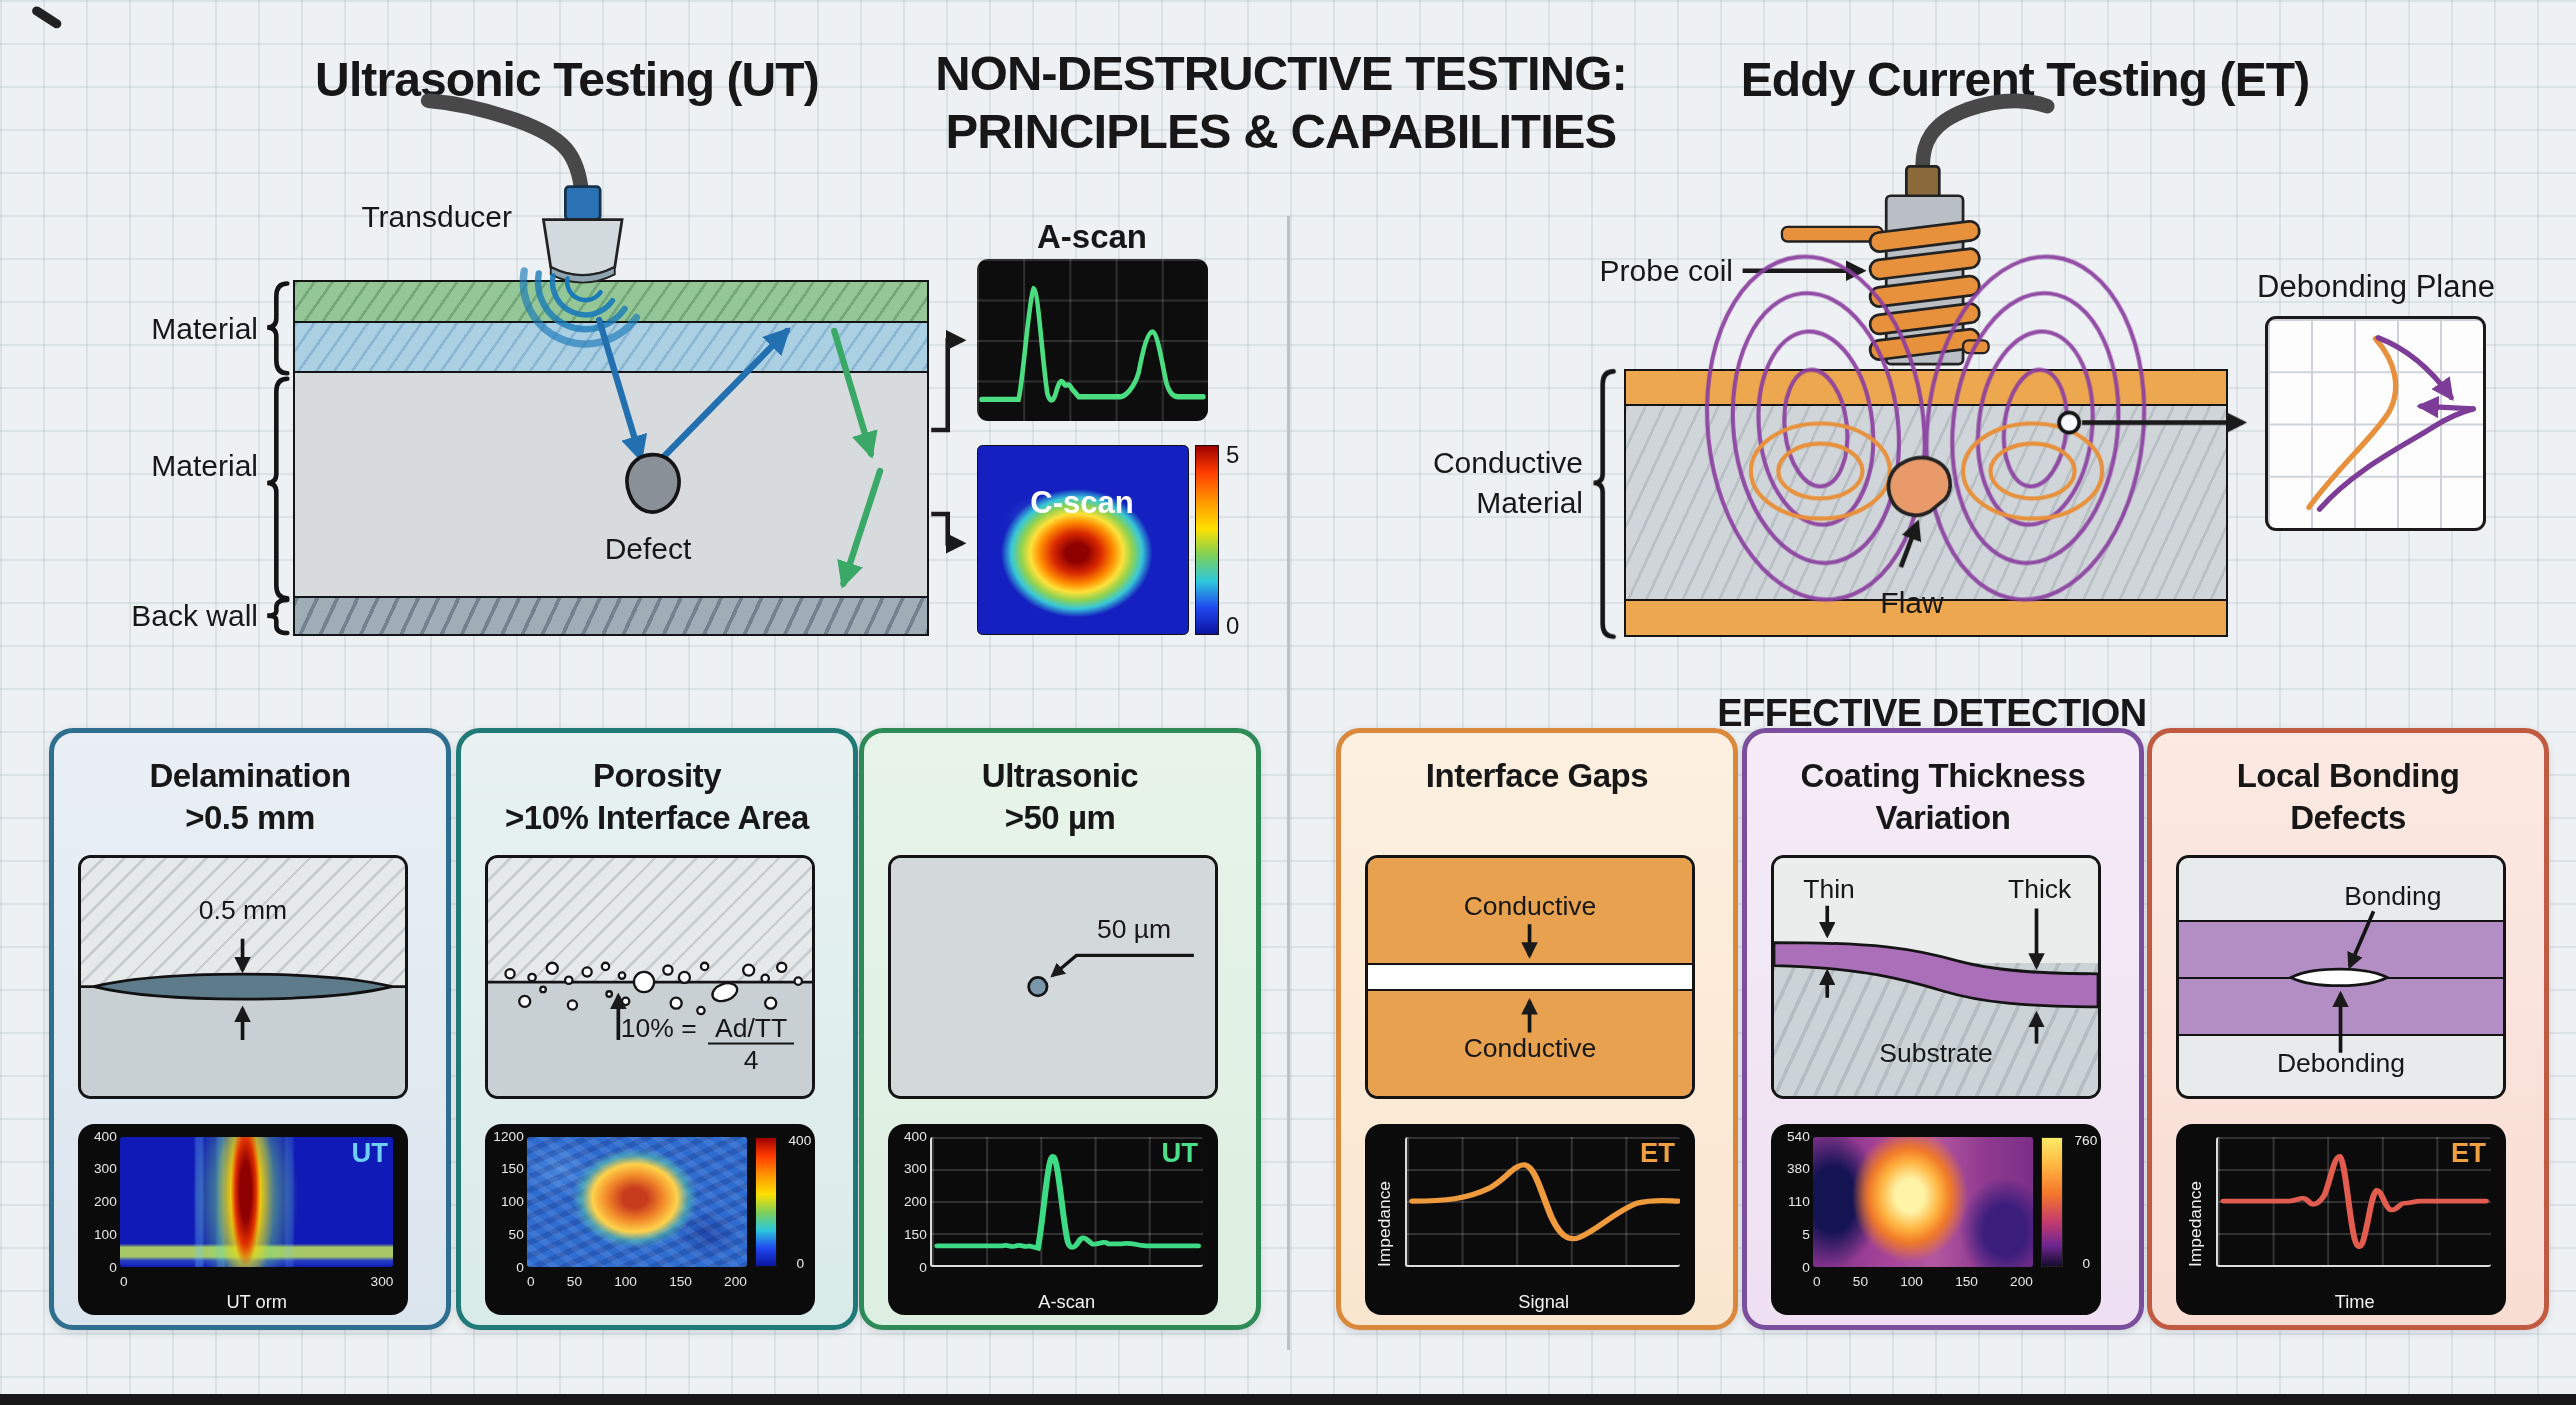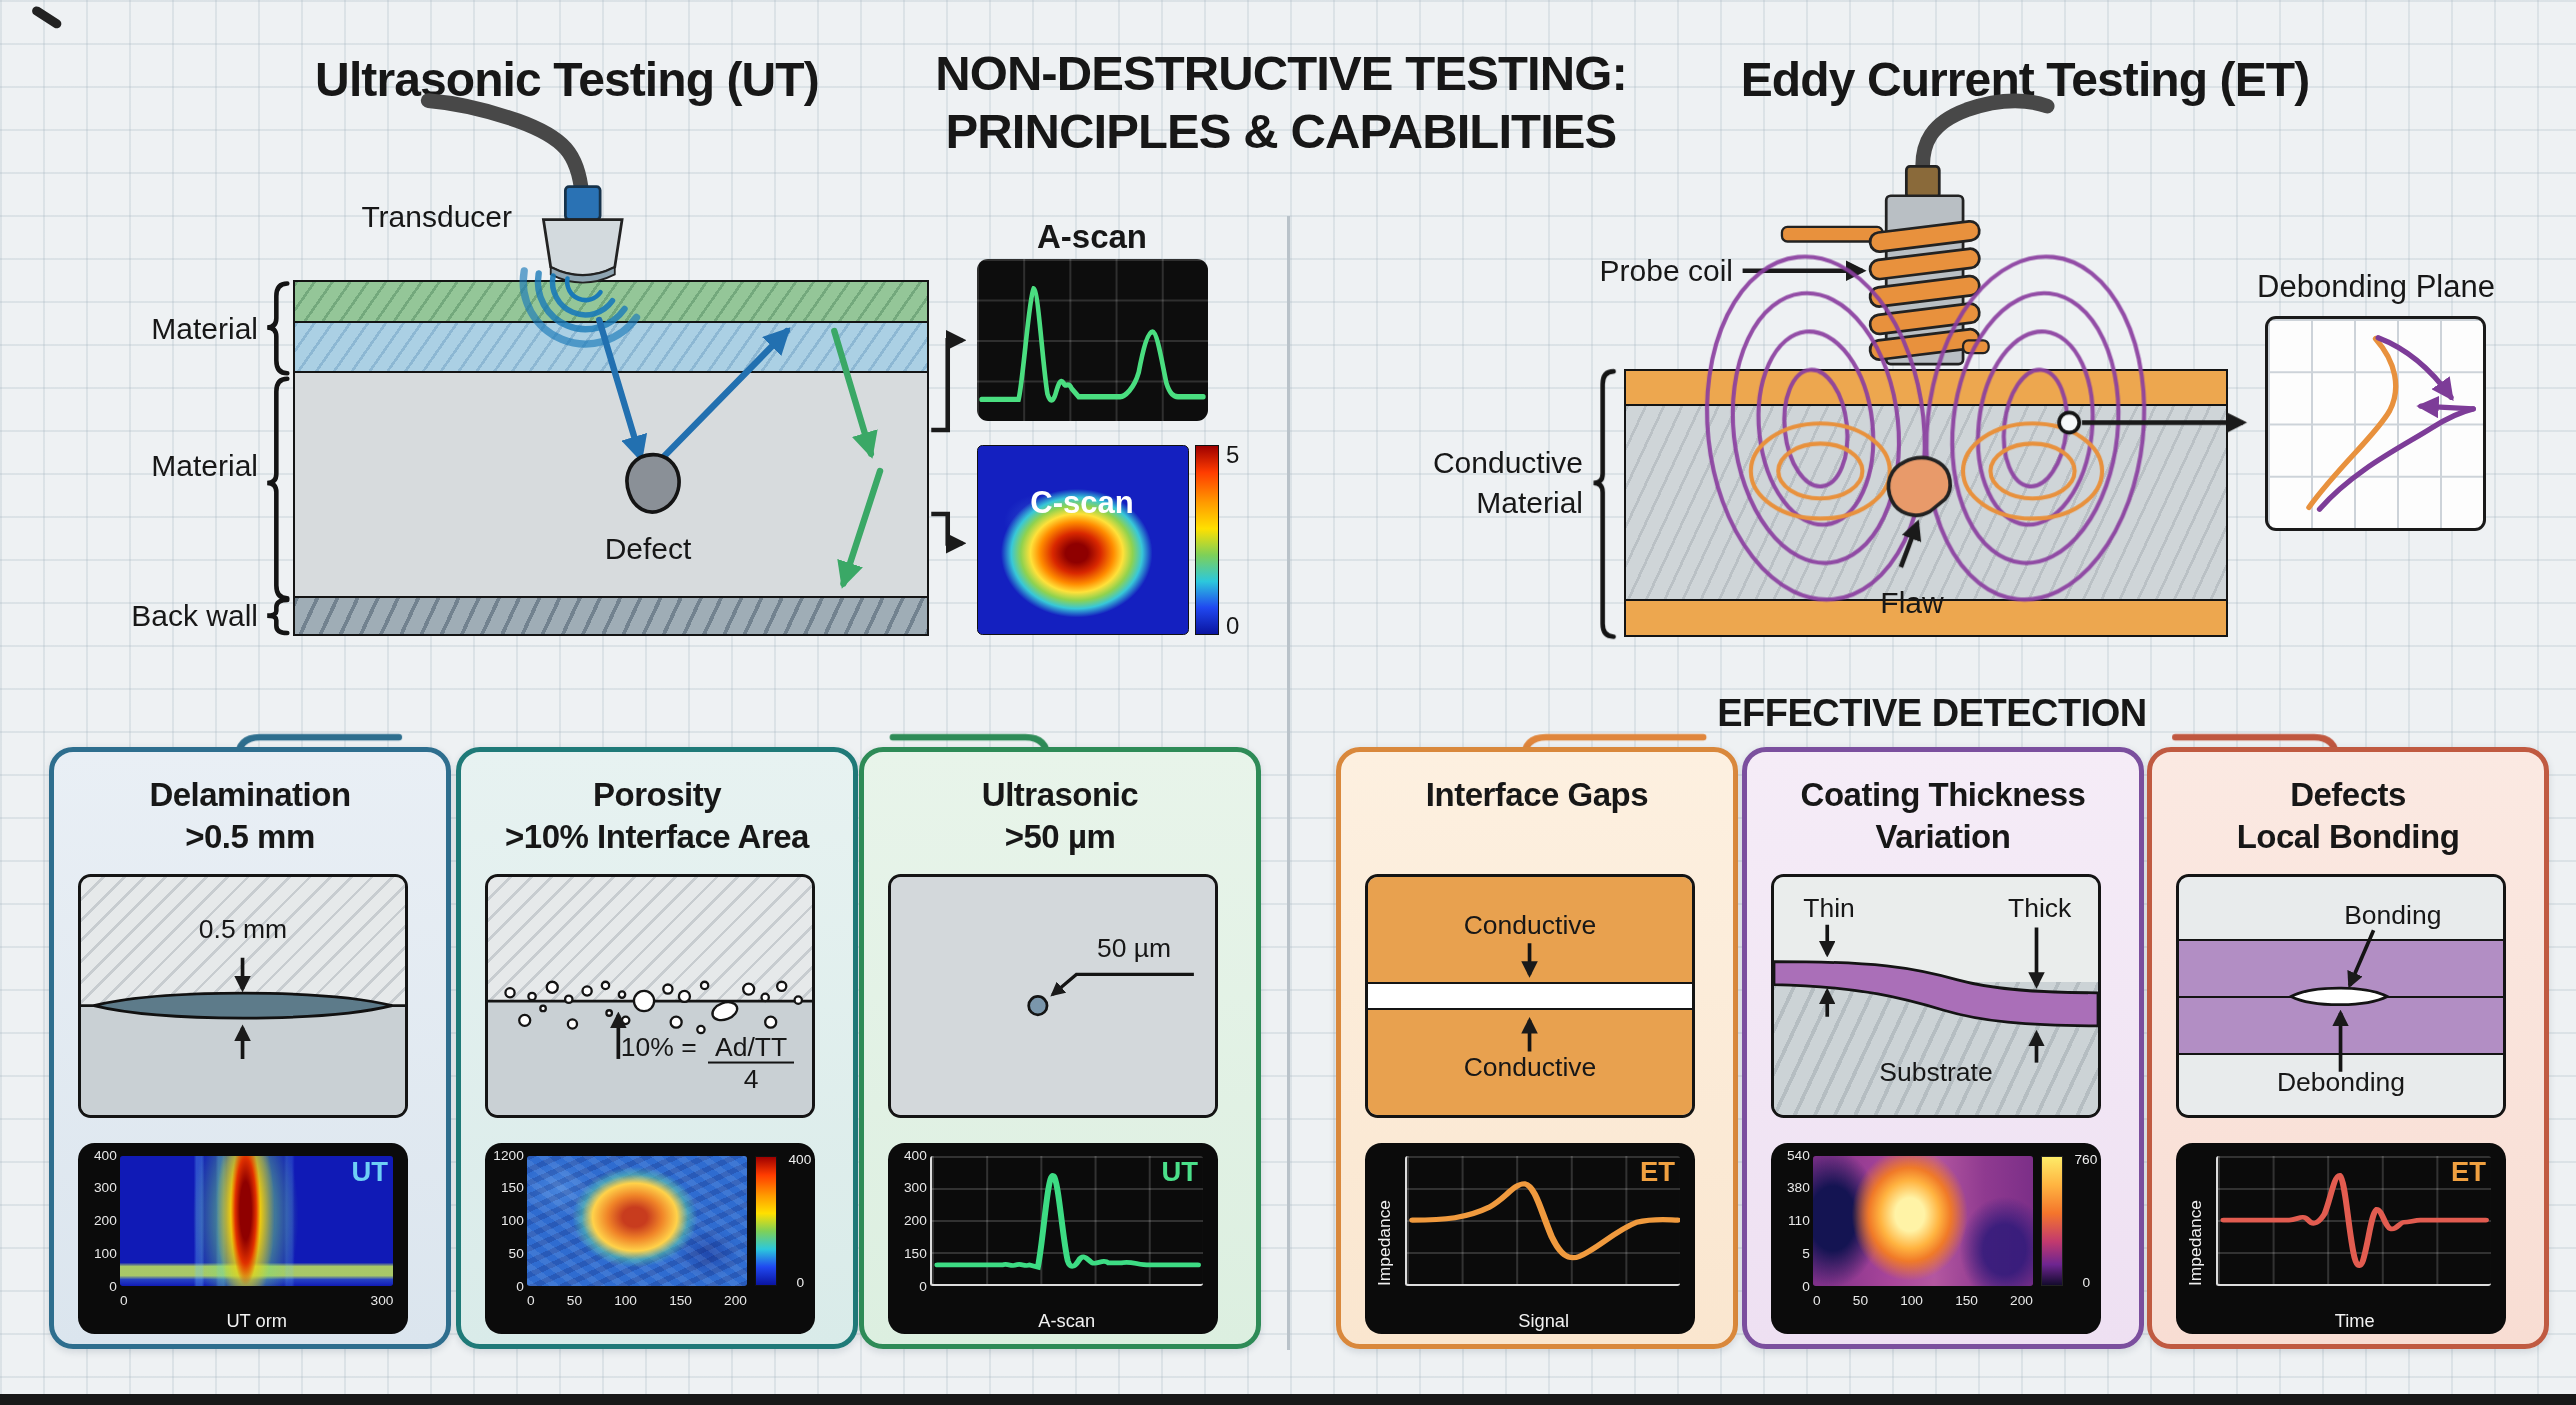--- a/index.html
+++ b/index.html
@@ -42,21 +42,21 @@
       #1420c0}
   .jetbar{background:linear-gradient(180deg,#9e0000 0%,#ff3c00 14%,#ff9a00 30%,#ffe000 44%,#7ed058 58%,#2cc8dc 72%,#2048f0 86%,#0a14a0 100%);
     border:1.8px solid #111}
   .infbar{background:linear-gradient(180deg,#fdeb68,#ffb441 22%,#f4752c 44%,#c23a6e 66%,#6e2590 84%,#140b2e 100%);
     border:1.8px solid #222}
   .impbox{position:absolute;background:#fdfdfd;border:3.7px solid #1a1a1a;border-radius:11px;box-sizing:border-box;
     background-image:linear-gradient(#cdd3d9 1.8px,transparent 1.8px),linear-gradient(90deg,#cdd3d9 1.8px,transparent 1.8px);
     background-size:20% 25%}
 
   
-  .card{position:absolute;top:747px;width:402px;height:602px;box-sizing:border-box;
+  .card{position:absolute;top:728px;width:402px;height:602px;box-sizing:border-box;
     border:5.5px solid var(--bc);border-radius:24px;
     background:linear-gradient(180deg,var(--bg1),var(--bg2));box-shadow:0 2.7px 7.3px rgba(40,60,80,.15)}
   .card-title{position:absolute;top:22px;left:0;right:0;text-align:center;font-weight:700;
     font-size:33px;line-height:42px;letter-spacing:-0.5px}
   .card-title span{display:block}
   .illus{position:absolute;left:24px;top:122px;width:330px;height:244px;border:3.7px solid #141414;
     border-radius:12.8px;overflow:hidden;background:#d3d8db;box-sizing:border-box}
   .illus svg{position:absolute;left:0;top:0;width:100%;height:100%}
   .hatch{background:repeating-linear-gradient(135deg,rgba(120,130,140,.28) 0 2.7px,transparent 2.7px 14.6px),#e6e9ea}
   .hatch2{background:repeating-linear-gradient(115deg,rgba(100,110,120,.22) 0 3.7px,transparent 3.7px 18.3px),#ccd3d6}
@@ -484,22 +484,22 @@
         <span>50</span>
         <span>100</span>
         <span>150</span>
         <span>200</span>
       </div>
     </div>
   </div>
 
   <div class="card" style="left:2147px;--bc:#c05a41;--bg1:#fbe9e2;--bg2:#f8ddd3">
     <div class="card-title">
+      <span>Local Bonding</span>
       <span>Defects</span>
-      <span>Local Bonding</span>
     </div>
     <div class="illus">
       <div class="abs" style="left:0;top:0;width:100%;height:26%;background:#e8ebec"></div>
       <div class="abs" style="left:0;top:26%;width:100%;height:24%;background:#b28ec4;border-top:2.7px solid #141414;box-sizing:border-box"></div>
       <div class="abs" style="left:0;top:50%;width:100%;height:24%;background:#b28ec4;border-top:2.7px solid #141414;box-sizing:border-box"></div>
       <div class="abs" style="left:0;top:74%;width:100%;height:26%;background:#e8ebec;border-top:2.7px solid #141414;box-sizing:border-box"></div>
       <svg viewBox="0 0 353 259" preserveAspectRatio="none">
         <path d="M122 130 C146 118 203 118 227 130 C203 142 146 142 122 130 Z" fill="#fff" stroke="#141414" stroke-width="3"></path>
         <path d="M212 58 L186 118" stroke="#141414" stroke-width="4" fill="none" marker-end="url(#mDark)"></path>
         <path d="M176 212 L176 148" stroke="#141414" stroke-width="4" fill="none" marker-end="url(#mDark)"></path>

